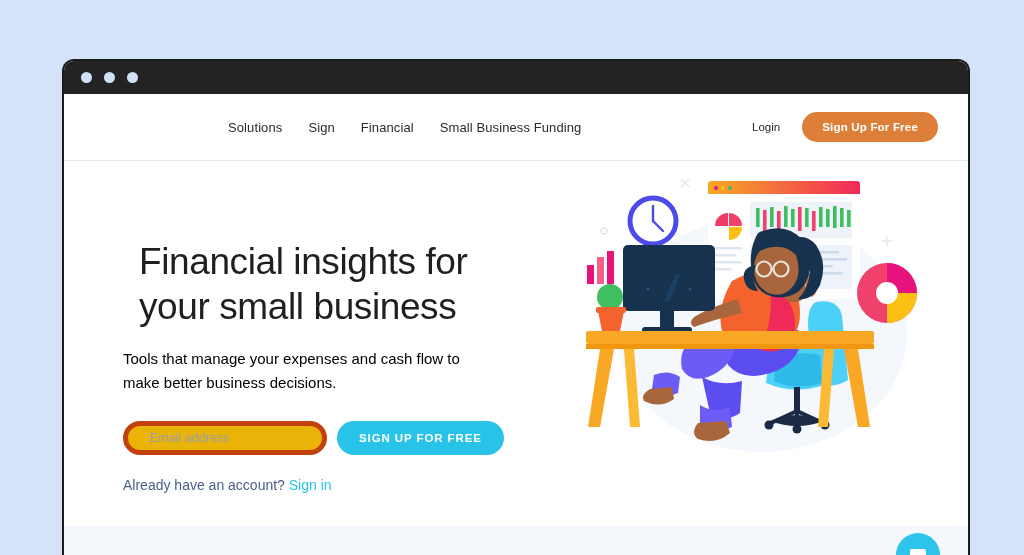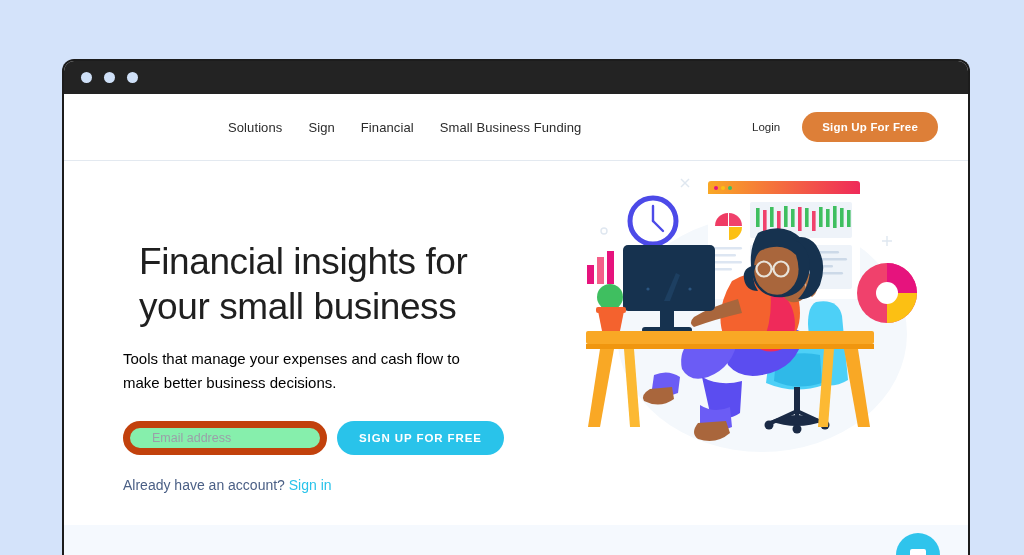--- a/index.html
+++ b/index.html
@@ -125,29 +125,29 @@
   }
   .signup-form {
     margin-top: 27px;
     display: flex;
     align-items: center;
     gap: 10px;
   }
   .email-input {
     width: 204px;
     height: 34px;
-    border: 7px solid #c2410c;
+    border: 5px solid #c2410c;
     border-radius: 18px;
     padding: 0 22px;
     font-size: 12.5px;
     color: #3a3a3a;
     outline: none;
     box-sizing: border-box;
     font-family: "Liberation Sans", sans-serif;
-    background: #86efac;
+    background: #eab308;
   }
   .email-input::placeholder { color: #9aa0a8; }
   .cta-button {
     height: 34px;
     background: #29c3ea;
     color: #ffffff;
     border: none;
     border-radius: 18px;
     padding: 0 22px;
     font-size: 11.5px;

